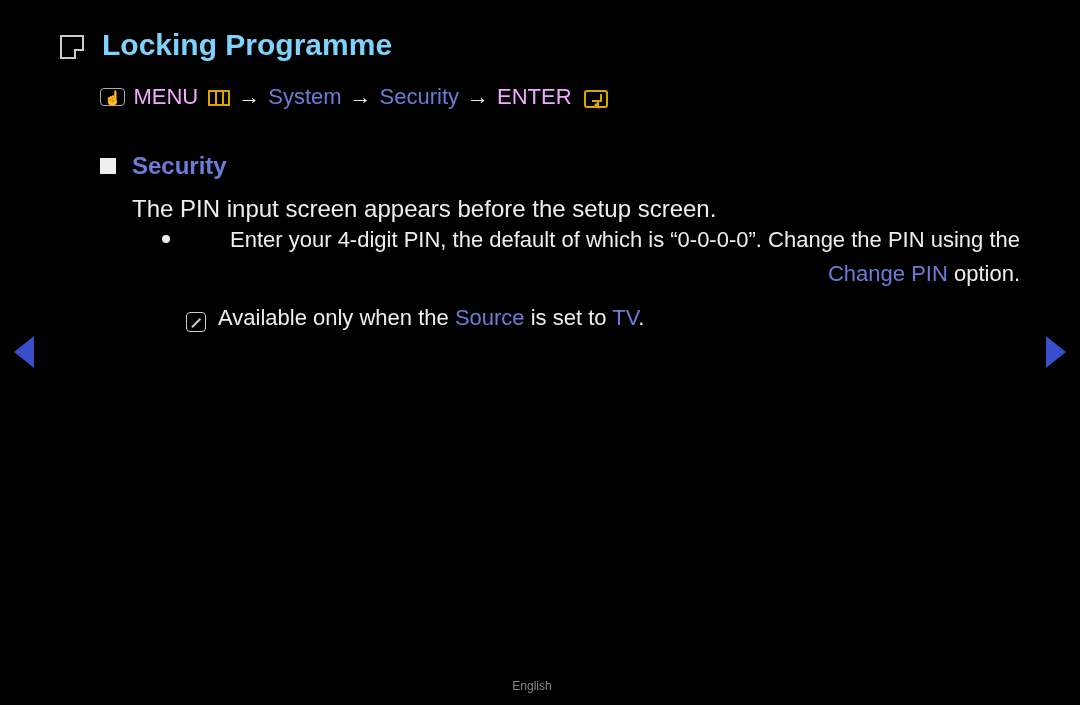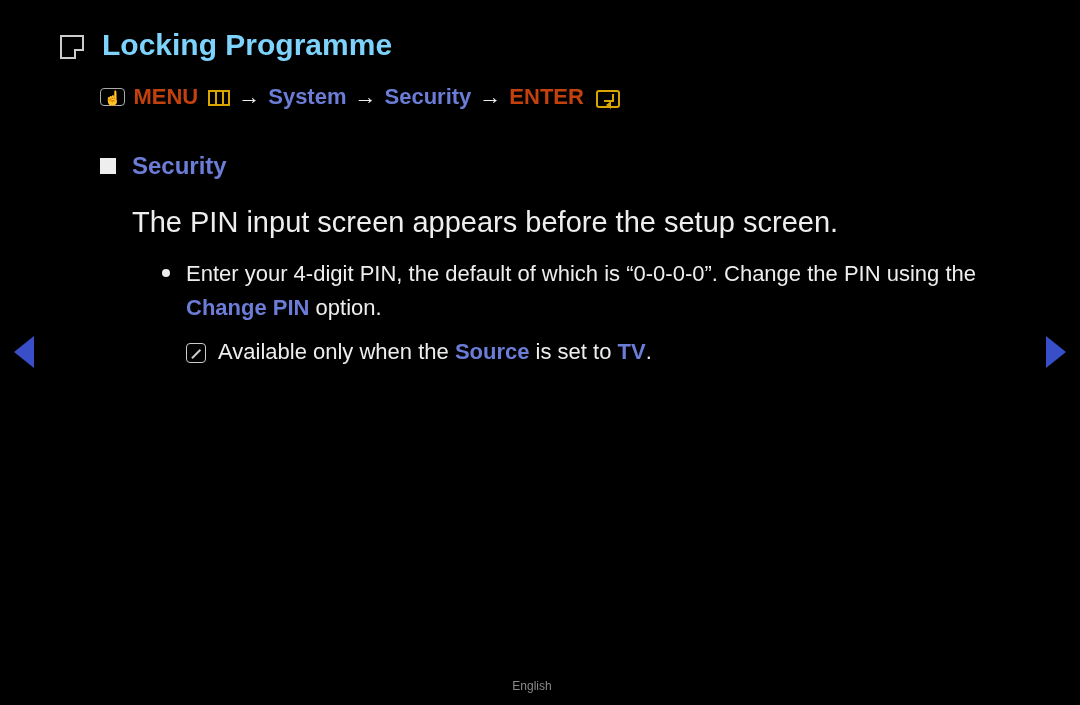--- a/index.html
+++ b/index.html
@@ -55,22 +55,22 @@
   .hand-icon {
     display:inline-block;
     border:1.5px solid #aaa;
     border-radius:4px;
     padding:2px 3px 0 3px;
     font-size:14px;
     line-height:1;
     position:relative;
     top:0;
   }
-  .bold { font-weight: 700; color:#c2410c; }
-  .accent { color: #6c7dd8; font-weight: 700; }
+  .bold { font-weight: 400; color:#f0abfc; }
+  .accent { color: #6c7dd8; font-weight: 400; }
   .arrow { color: #eee; }
   .menu-cells {
     display:inline-block;
     border:2px solid #d9a600;
     width:22px; height:16px;
     position:relative;
     top:1px;
     margin-left:2px;
   }
   .menu-cells::before, .menu-cells::after {
@@ -120,29 +120,30 @@
     width:16px; height:16px;
     background:#eee;
     display:inline-block;
   }
   .section-title {
     color:#6c7dd8;
     font-size:24px;
     font-weight:700;
   }
   .section-desc {
-    margin-top:26px;
+    margin-top:15px;
     margin-left:32px;
-    font-size:29px;
+    font-size:24px;
     color:#eee;
   }
   ul.bullets {
     list-style:none;
-    margin-top:18px;
+    margin-top:0;
     margin-left:58px;
+    text-align:right;
   }
   ul.bullets li {
     position:relative;
     padding-left:28px;
     font-size:22px;
     line-height:1.55;
     color:#eee;
     margin-bottom:14px;
   }
   ul.bullets li::before {
@@ -151,21 +152,21 @@
     left:4px; top:12px;
     width:8px; height:8px;
     border-radius:50%;
     background:#eee;
   }
   .note-row {
     margin-top:6px;
     margin-left:86px;
     font-size:22px;
     display:flex;
-    align-items:flex-start;
+    align-items:center;
     gap:12px;
   }
   .note-icon {
     display:inline-block;
     width:20px; height:20px;
     border:1.8px solid #ccc;
     border-radius:4px;
     position:relative;
     flex:0 0 auto;
     top:4px;

